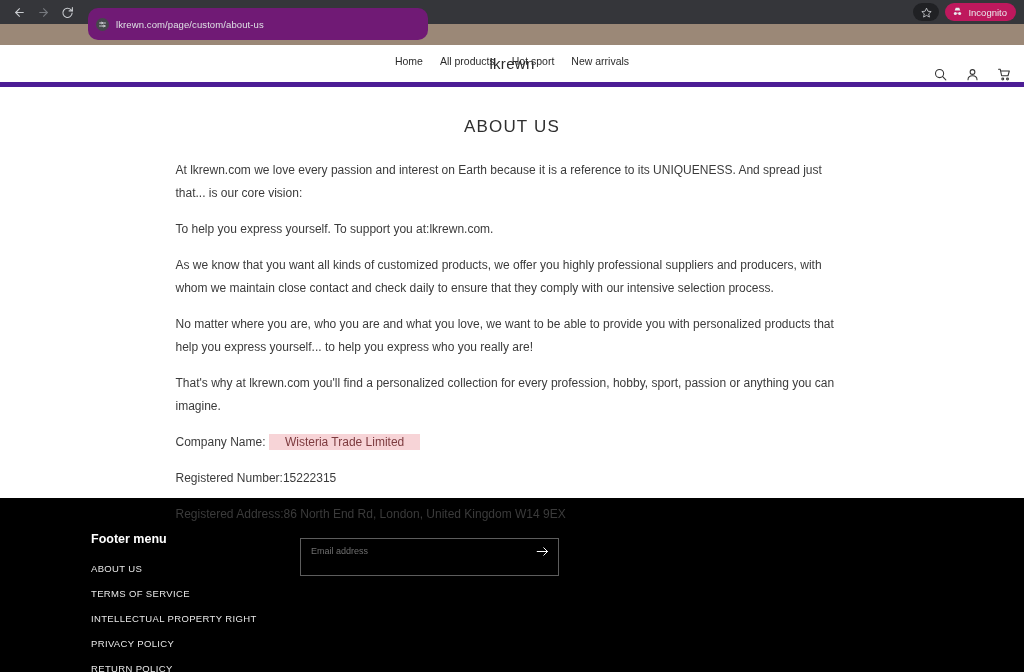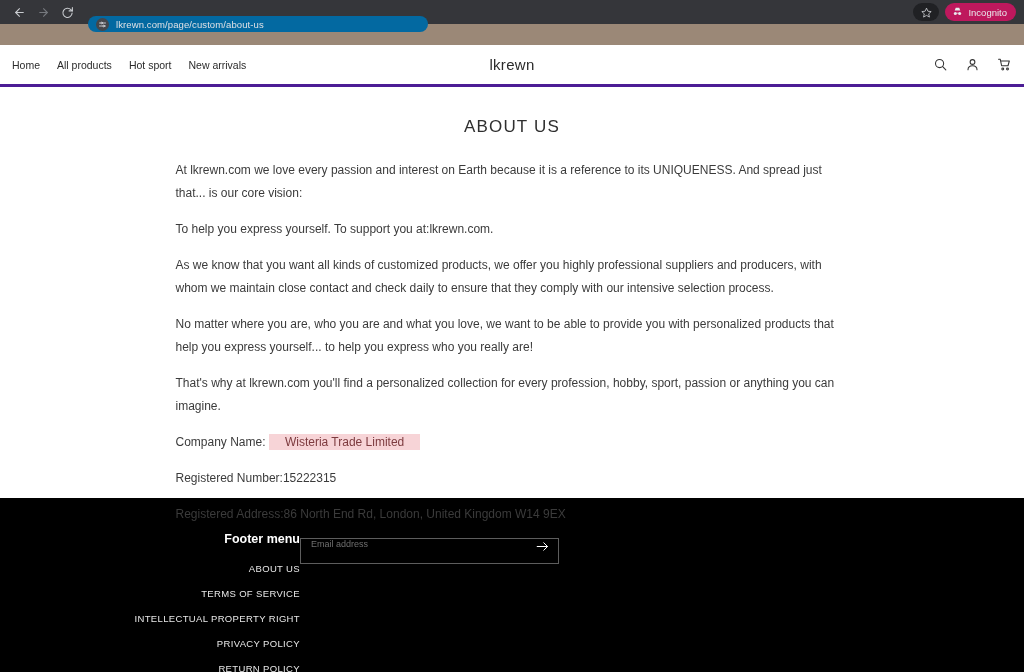--- a/index.html
+++ b/index.html
@@ -27,23 +27,23 @@
     font-size: 12px;
     line-height: 1;
     border-radius: 50%;
   }
   .nav-btn.dim { color: #76797e; }
   .nav-btn svg { display: block; }
 
   .omnibox {
     flex: 0 0 auto;
     margin-left: 8px;
-    height: 16px;
+    height: 32px;
     min-width: 340px;
-    background: #0369a1;
+    background: #701a75;
     border-radius: 10px;
     display: flex;
     align-items: center;
     padding: 0 8px;
     gap: 7px;
     margin-top: 24px;
   }
   .omnibox .tune-icon {
     width: 13px; height: 13px;
     border-radius: 50%;
@@ -80,25 +80,26 @@
     font-size: 9.5px;
   }
 
   
   .tan-band { height: 21px; background: #9b8877; }
 
   
   .site-header {
     height: 42px;
     background: #ffffff;
-    border-bottom: 3px solid #4c1d95;
+    border-bottom: 5px solid #4c1d95;
     display: flex;
     align-items: center;
     padding: 10px 12px;
     position: relative;
+    flex-direction: column;
   }
   .main-nav { display: flex; align-items: center; gap: 17px; }
   .main-nav a {
     font-size: 10.5px;
     color: #2b2b2b;
     text-decoration: none;
     white-space: nowrap;
   }
   .brand {
     position: absolute;
@@ -153,43 +154,43 @@
 
   
   .site-footer {
     background: #000000;
     height: 175px;
     display: flex;
     padding: 34px 0 0 0;
   }
   .footer-menu {
     width: 300px;
-    text-align: right;
+    padding-left: 91px;
   }
   .footer-menu h3 {
     color: #ffffff;
     font-size: 12.5px;
     font-weight: 700;
     margin-bottom: 17px;
   }
   .footer-menu a {
     display: block;
     color: #e7e7e7;
     font-size: 9.5px;
     letter-spacing: .35px;
     text-decoration: none;
     margin-bottom: 14px;
   }
   .newsletter { padding-left: 0; padding-top: 6px; }
   .email-row {
     width: 259px;
-    height: 26px;
+    height: 38px;
     border: 1px solid #5d5d5d;
     display: flex;
-    align-items: flex-start;
+    align-items: center;
     padding: 0 8px 12px 10px;
   }
   .email-row input {
     flex: 1;
     background: transparent;
     border: none;
     outline: none;
     color: #ddd;
     font-size: 9px;
     font-family: "Liberation Sans", sans-serif;

